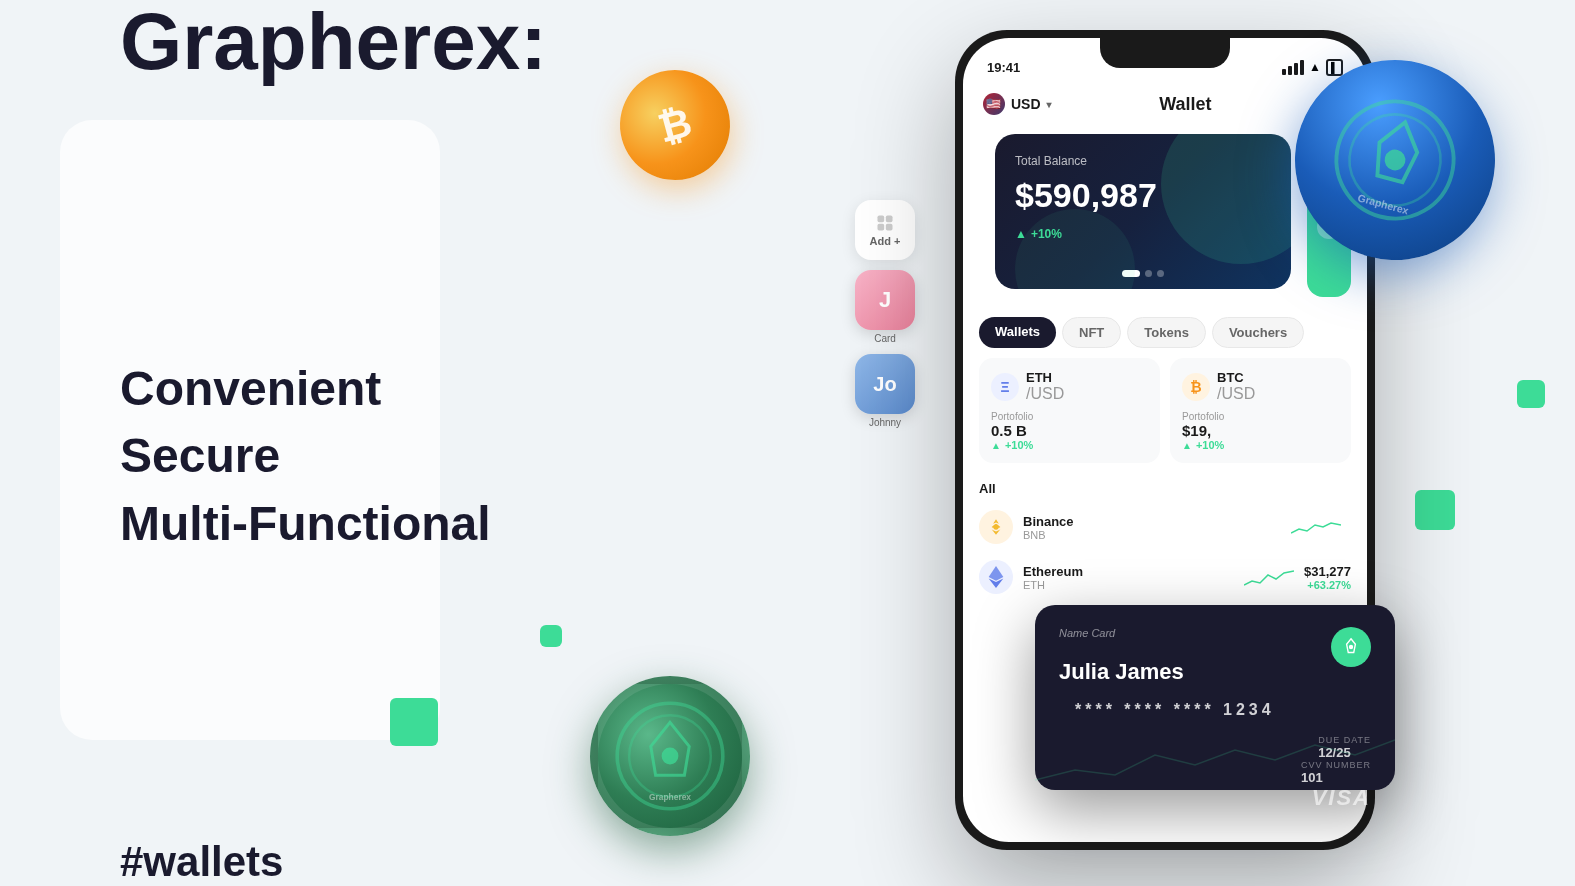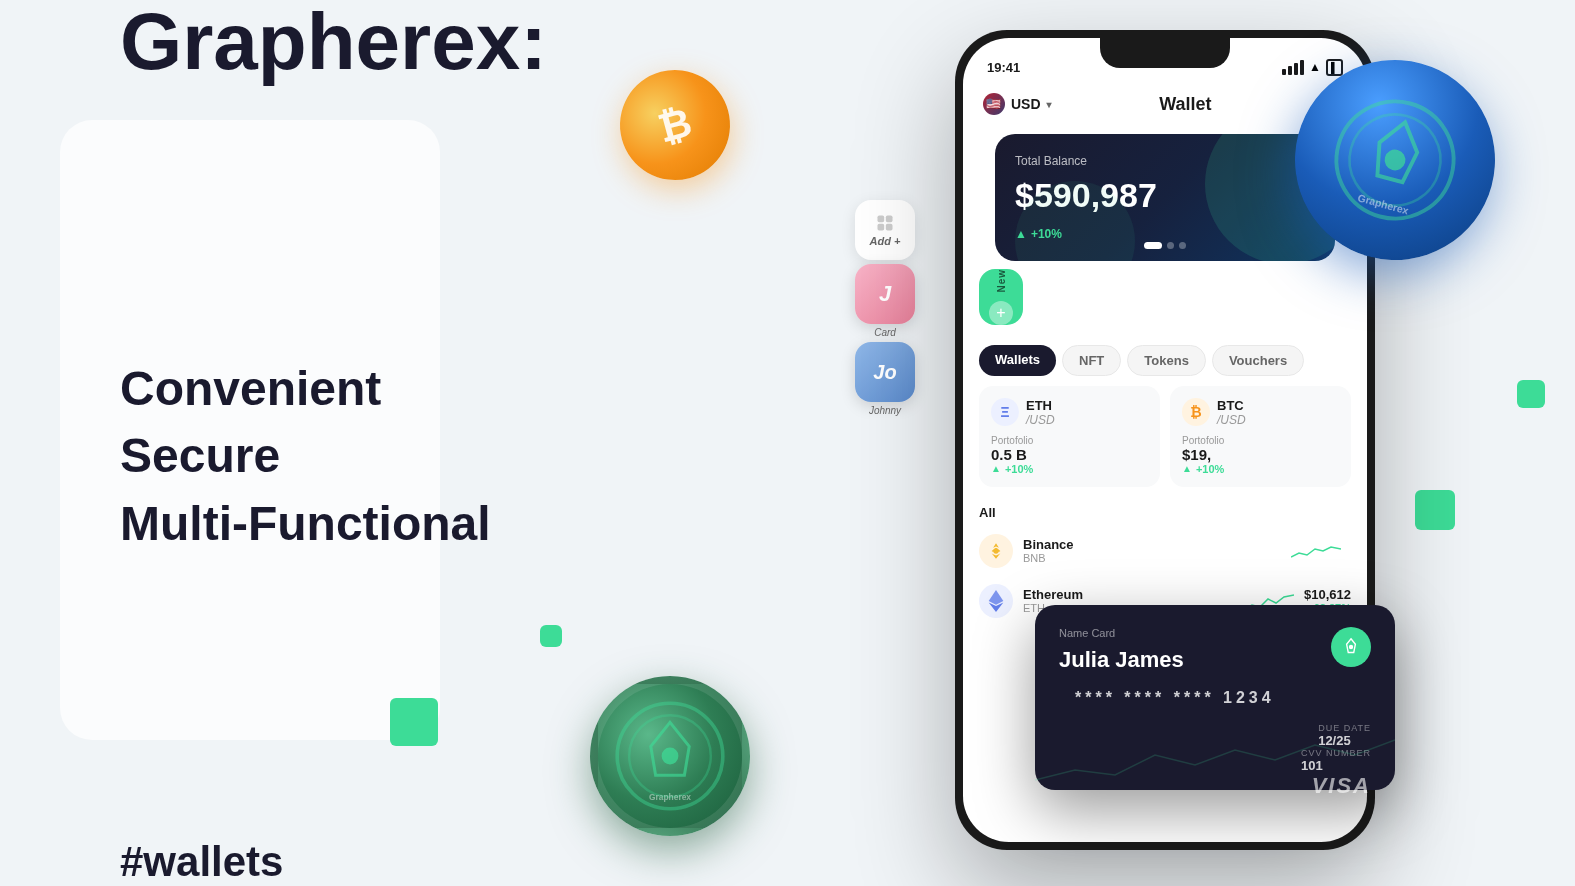--- a/index.html
+++ b/index.html
@@ -338,23 +338,22 @@
     .eth-icon { background: #ecf0ff; color: #627eea; }
     .btc-icon { background: #fff3e0; color: #f7931a; }
 
     .crypto-name {
       font-size: 13px;
       font-weight: 700;
       color: #1a1a1a;
     }
 
     .crypto-pair {
-      font-size: 12px;
+      font-size: 16px;
       color: #999;
-      font-style: italic;
     }
 
     .crypto-value {
       font-size: 15px;
       font-weight: 700;
       color: #1a1a1a;
     }
 
     .portfolio-label {
       font-size: 10px;
@@ -402,22 +401,21 @@
     .coin-price { font-size: 13px; font-weight: 600; color: #1a1a1a; text-align: right; }
     .coin-change-pos { font-size: 11px; color: #3ddc97; font-weight: 600; text-align: right; }
 
     
     .contacts-panel {
       position: absolute;
       left: -100px;
       top: 170px;
       display: flex;
       flex-direction: column;
-      gap: 4px;
-      font-style: italic;
+      gap: 10px;
     }
 
     .add-contact {
       width: 60px;
       height: 60px;
       border-radius: 16px;
       background: white;
       display: flex;
       flex-direction: column;
       align-items: center;
@@ -435,21 +433,22 @@
       height: 185px;
       background: #1a1a2e;
       border-radius: 20px;
       padding: 22px 24px;
       box-shadow: 0 20px 60px rgba(0,0,0,0.4);
     }
 
     .card-label {
       font-size: 11px;
       color: rgba(255,255,255,0.5);
-      margin-bottom: 8px;
+      margin-bottom: 20px;
+      font-style: italic;
     }
 
     .card-name {
       font-size: 22px;
       font-weight: 700;
       color: white;
       margin-bottom: 16px;
     }
 
     .card-number {
@@ -676,21 +675,21 @@
       <div class="app-header">
         <div class="currency-selector">
           <div class="flag-circle">🇺🇸</div>
           <span>USD</span>
           <span class="chevron-down">▾</span>
         </div>
         <span class="wallet-title">Wallet</span>
         <div class="gear-icon">⚙</div>
       </div>
 
-      <div style="position:relative;margin:0 16px 10px;display:flex;gap:0;flex-direction:column;">
+      <div style="position:relative;margin:0 16px 10px;display:flex;gap:0;">
         <div class="balance-card" style="flex:1;">
           <div class="balance-label">Total Balance</div>
           <div class="balance-amount">$590,987</div>
           <div class="balance-change">
             <span>▲</span>
             <span>+10%</span>
           </div>
           <div class="balance-dots">
             <div class="dot active"></div>
             <div class="dot"></div>
@@ -780,21 +779,21 @@
         </div>
         <div class="coin-info">
           <div class="coin-name">Ethereum</div>
           <div class="coin-symbol">ETH</div>
         </div>
 
         <svg class="sparkline" viewBox="0 0 50 24">
           <polyline points="0,20 8,16 16,18 24,10 32,14 40,8 50,6" fill="none" stroke="#3ddc97" stroke-width="1.5"></polyline>
         </svg>
         <div style="text-align:right;">
-          <div class="coin-price">$10,612</div>
+          <div class="coin-price">$31,277</div>
           <div class="coin-change-pos">+63.27%</div>
         </div>
       </div>
 
     </div>
   </div>
 
   <div class="dark-card">
 
     <div class="card-brand-logo">

